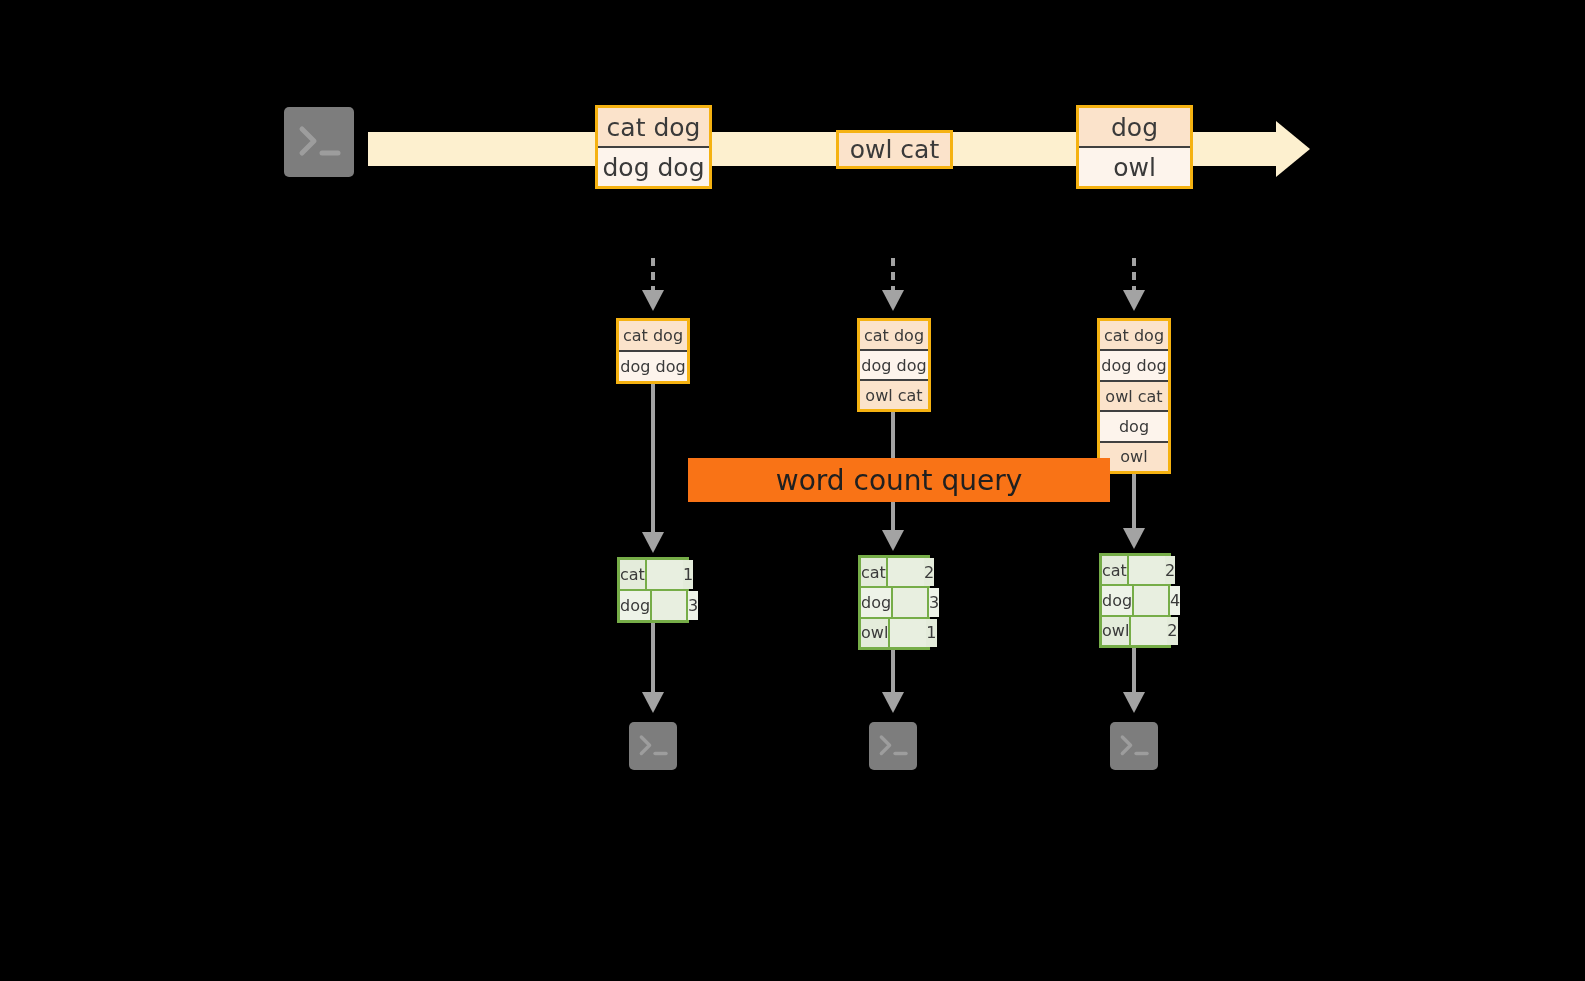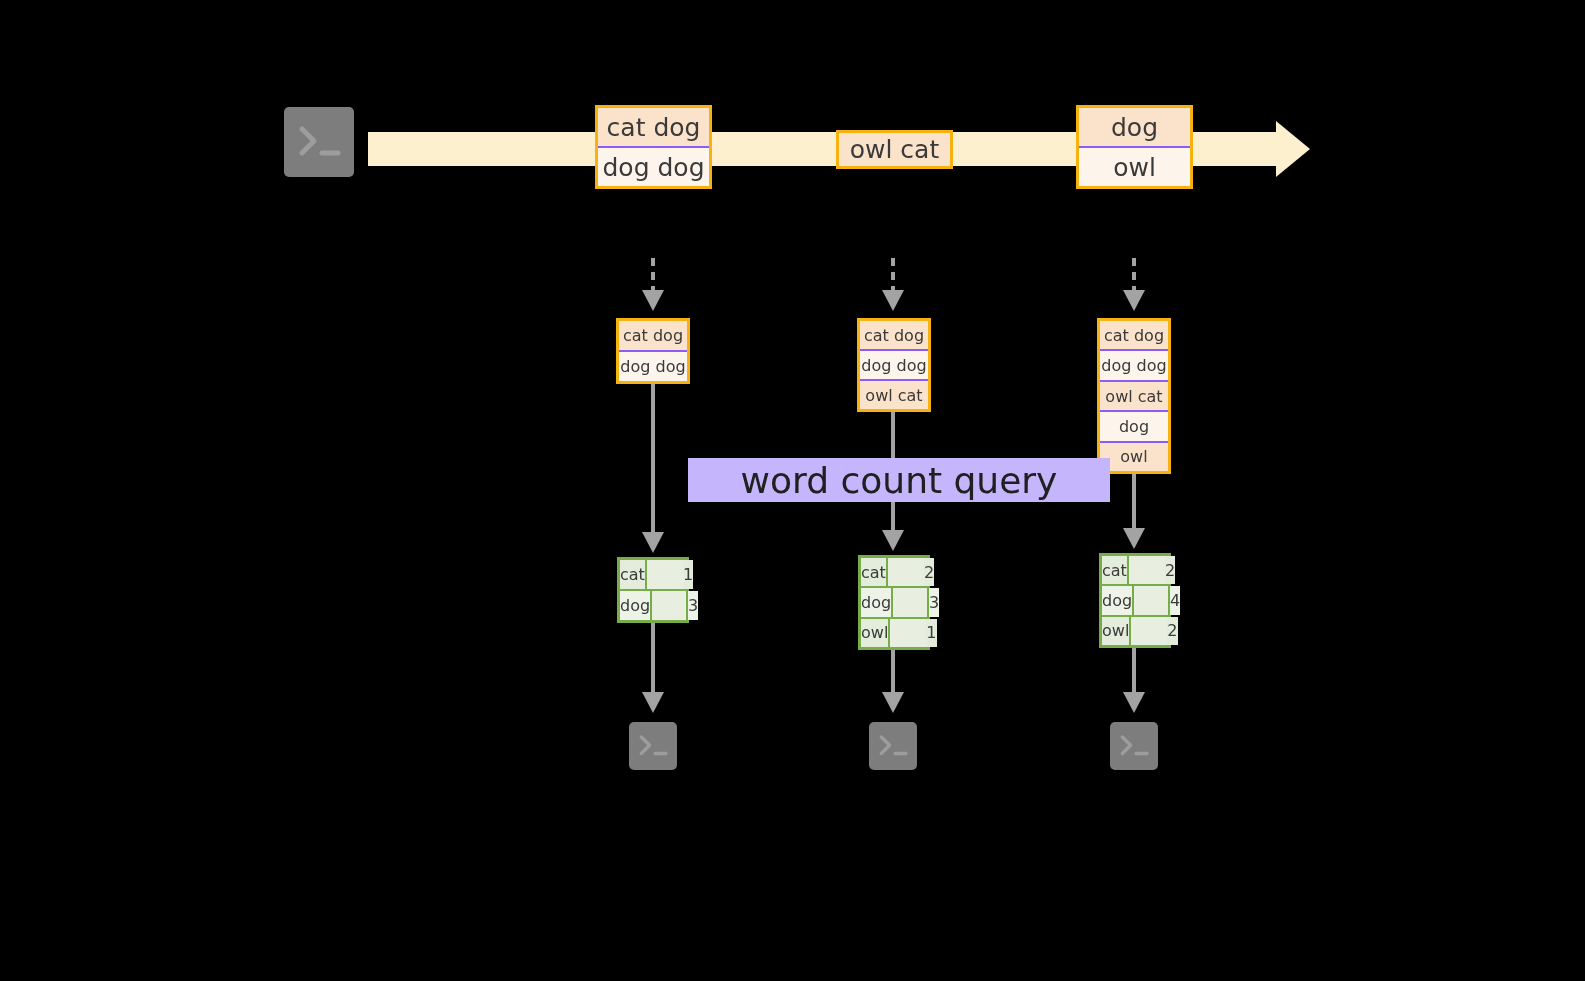--- a/index.html
+++ b/index.html
@@ -63,21 +63,21 @@
     border: 3px solid #f5b211;
     background: #fdeedd;
     display: flex;
     flex-direction: column;
   }
   .ocell {
     flex: 1 1 auto;
     display: flex;
     align-items: center;
     justify-content: center;
-    border-bottom: 2px solid #8b5cf6;
+    border-bottom: 2px solid #404040;
     background: #fdeedd;
     white-space: nowrap;
     color: #3a3a3a;
   }
   .ocell:last-child { border-bottom: none; }
   .ocell.dark { background: #fbe3cb; }
   .ocell.light { background: #fdf4ec; }
 
   .obox.big { }
   .obox.big .ocell { font-size: 25px; }
@@ -127,25 +127,25 @@
     position: absolute;
     width: 0; height: 0;
     border-left: 11px solid transparent;
     border-right: 11px solid transparent;
     border-top: 21px solid #a3a3a3;
   }
 
   
   .banner {
     position: absolute;
-    background: #c4b5fd;
-    display: flex;
-    align-items: center;
-    justify-content: center;
-    font-size: 36px;
+    background: #f97316;
+    display: flex;
+    align-items: center;
+    justify-content: center;
+    font-size: 28px;
     color: #202020;
     white-space: nowrap;
   }
 </style>
 </head>
 <body>
 
 <div class="stage">
 
   <div class="stream" style="left:368px; top:132px; width:908px; height:34px;"></div>

